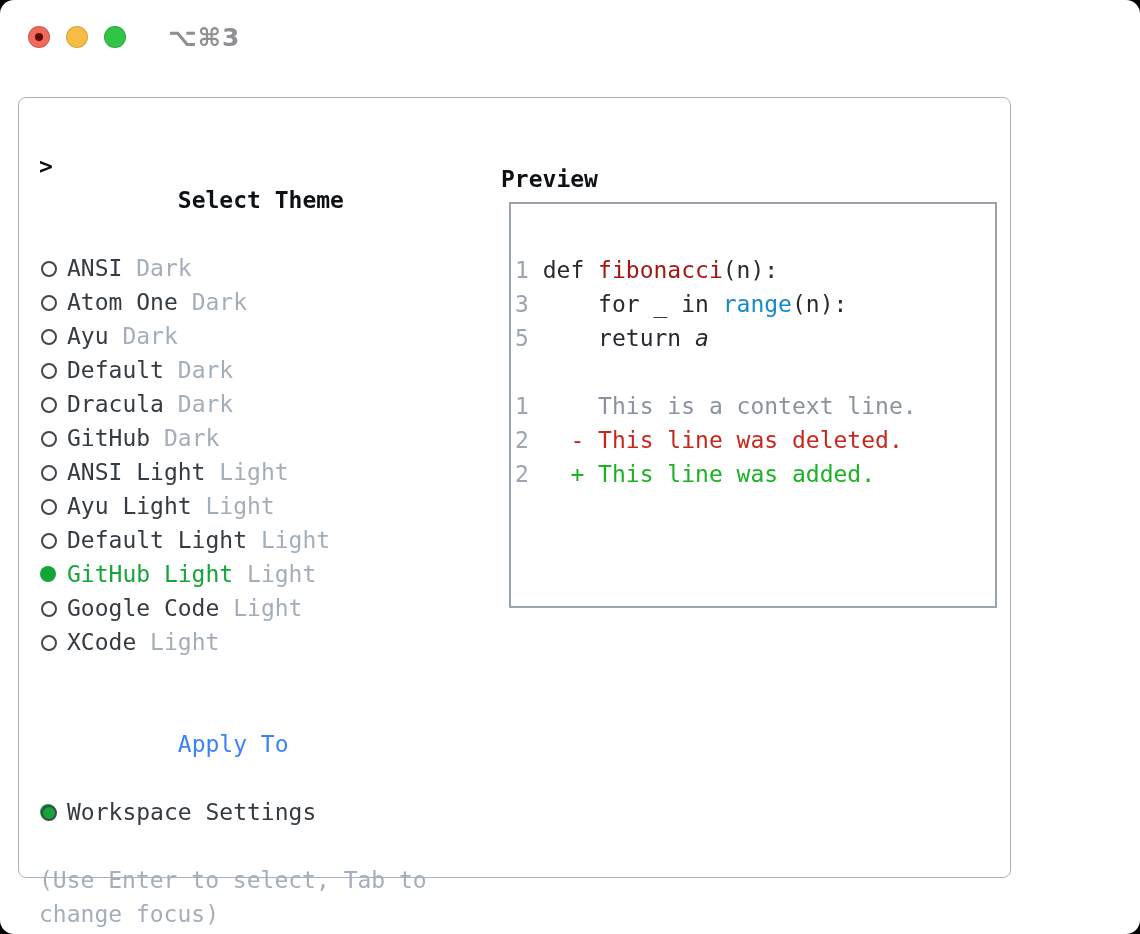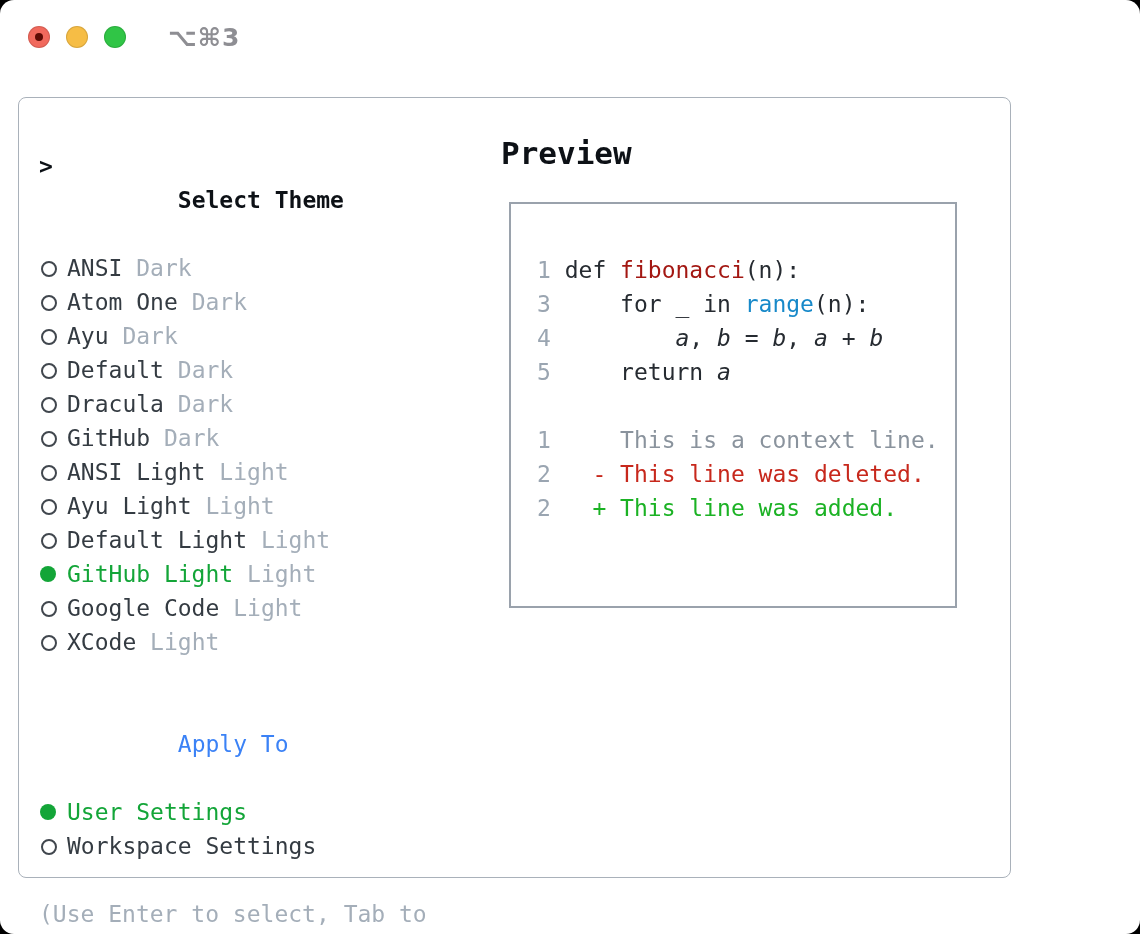--- a/index.html
+++ b/index.html
@@ -40,24 +40,24 @@
   .hdr{font-weight:bold;color:var(--header-black);}
   .theme-name{color:var(--text-dark);}
   .theme-name.sel{color:var(--selected-green);}
   .variant{color:var(--muted-gray);}
   .apply-hdr{color:#3b82f6;}
   .opt-label{color:var(--text-dark);}
   .opt-label.sel{color:var(--selected-green);}
   .spacer{height:34px;}
   .help{color:var(--muted-gray);width:420px;white-space:normal;}
   
-  .preview-hdr{position:absolute;left:482px;top:38px;font-size:31px;line-height:34px;
+  .preview-hdr{position:absolute;left:482px;top:64px;font-size:23px;line-height:34px;
     font-weight:bold;color:var(--header-black);}
-  .preview-box{position:absolute;left:490px;top:104px;width:448px;height:406px;
-    border:2px solid #9aa2ac;box-sizing:border-box;padding:49px 0 0 26px;overflow:hidden;}
+  .preview-box{position:absolute;left:490px;top:104px;width:488px;height:406px;
+    border:2px solid #9aa2ac;box-sizing:border-box;padding:49px 0 0 4px;overflow:hidden;}
   .code-line{white-space:pre;font-size:23px;line-height:34px;min-height:34px;color:#262b31;}
   .ln{color:var(--line-number-gray);}
   .c-plain{color:#262b31;}
   .c-func{color:var(--function-red);}
   .c-num{color:var(--number-teal);}
   .c-call{color:var(--call-blue);text-align:right;}
   .c-var{color:#262b31;font-style:italic;}
   .c-ctx{color:var(--context-gray);}
   .c-del{color:var(--deleted-red);}
   .c-add{color:var(--added-green);margin-top:20px;}
@@ -94,36 +94,35 @@
           <div class="row"><span class="marker"><span class="circle"></span></span><span class="theme-name">Google Code</span><span class=""> </span><span class="variant">Light</span></div>
           <div class="row"><span class="marker"><span class="circle"></span></span><span class="theme-name">XCode</span><span class=""> </span><span class="variant">Light</span></div>
         </div>
 
       <div class="spacer"></div>
 
       <div class="row">
         <span class="marker"></span><span class="apply-hdr">Apply To</span>
       </div>
       <div id="apply-list">
-          <div class="row"><span class="marker"><span class="circle filled"></span></span><span class="opt-label sel">User Settings</span></div>
+          <div class="row"><span class="marker"><span class="circle filled"></span></span></div>
           <div class="row"><span class="marker"><span class="circle"></span></span><span class="opt-label">Workspace Settings</span></div>
         </div>
 
       <div class="spacer"></div>
 
       <div class="help">(Use Enter to select, Tab to change focus)</div>
     </div>
 
     <div class="preview-hdr">Preview</div>
 
     <div class="preview-box">
       <div id="code-block">
           <div class="code-line"><span class="ln">1</span> <span class="c-plain">def </span><span class="c-func">fibonacci</span><span class="c-plain">(n):</span></div>
           <div class="code-line"><span class="ln">3</span> <span class="c-plain">    for _ in </span><span class="c-call">range</span><span class="c-plain">(n):</span></div>
-          <div class="code-line"><span class="ln">4</span> <span class="c-plain">        </span><span class="c-var">a</span><span class="c-plain">, </span><span class="c-var">b</span><span class="c-plain"> = </span><span class="c-var">b</span><span class="c-plain">, </span><span class="c-var">a</span><span class="c-plain"> + </span><span class="c-var">b</span></div>
           <div class="code-line"><span class="ln">5</span> <span class="c-plain">    return </span><span class="c-var">a</span></div>
           <div class="code-line"><span class="ln"></span>&nbsp;</div>
           <div class="code-line"><span class="ln">1</span> <span class="c-ctx">    This is a context line.</span></div>
           <div class="code-line"><span class="ln">2</span> <span class="c-del">  - This line was deleted.</span></div>
           <div class="code-line"><span class="ln">2</span> <span class="c-add">  + This line was added.</span></div>
         </div>
     </div>
 
   </div>
 </div>

